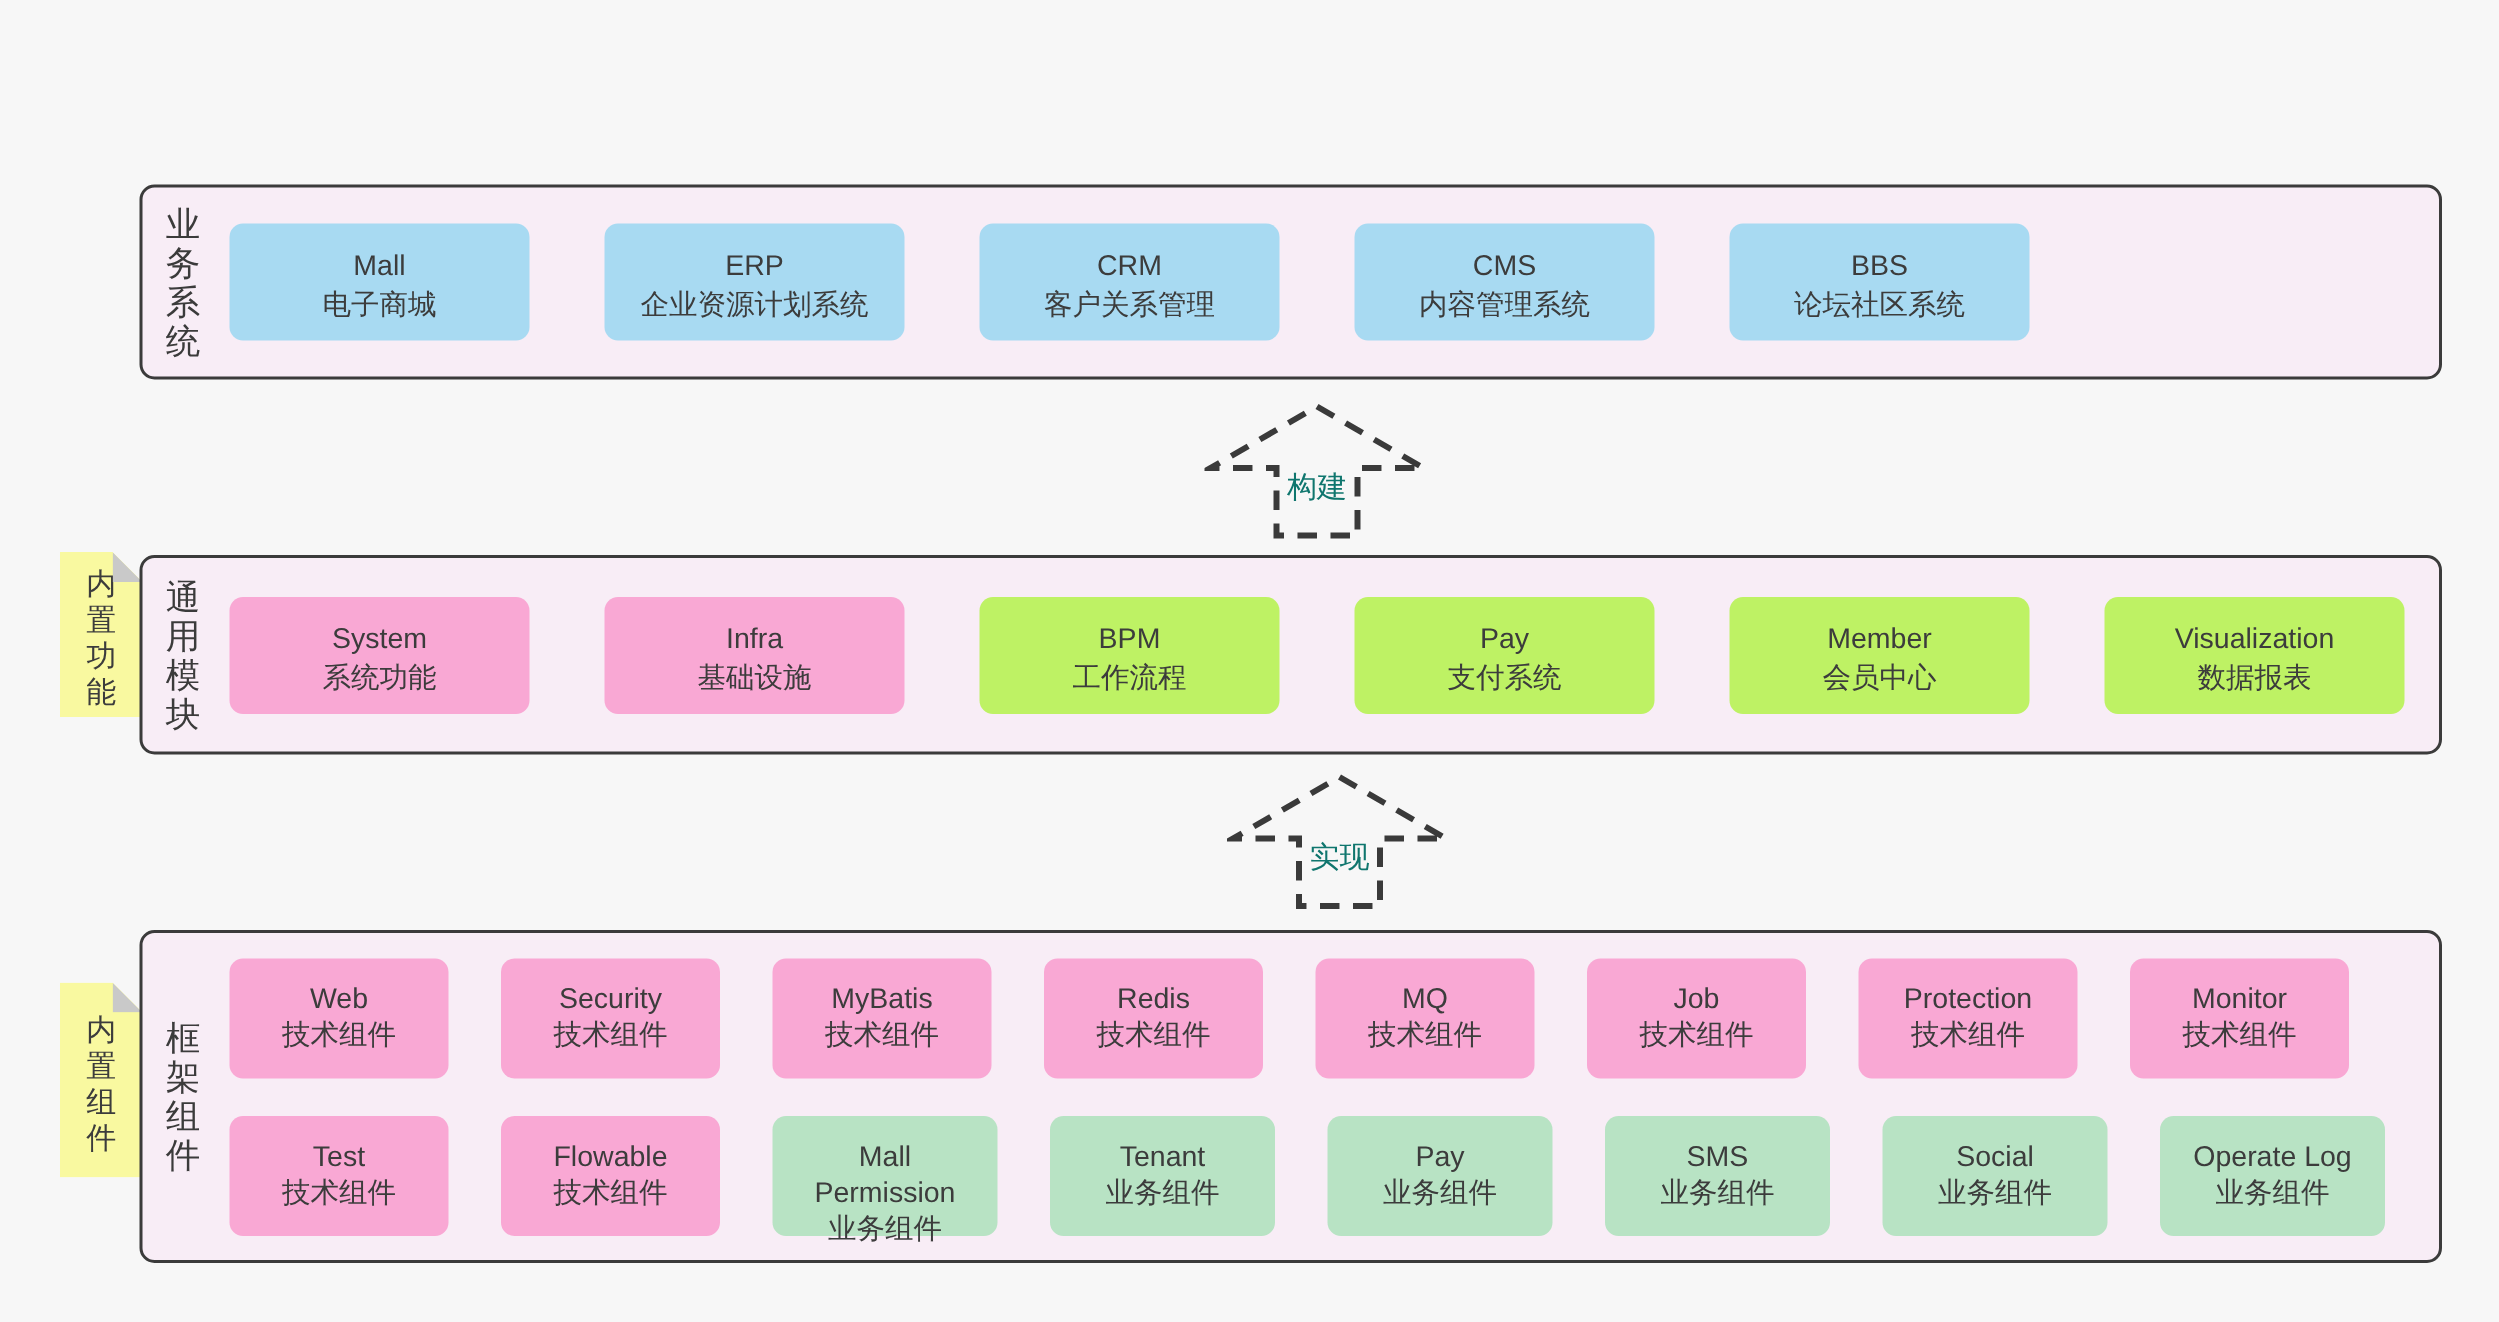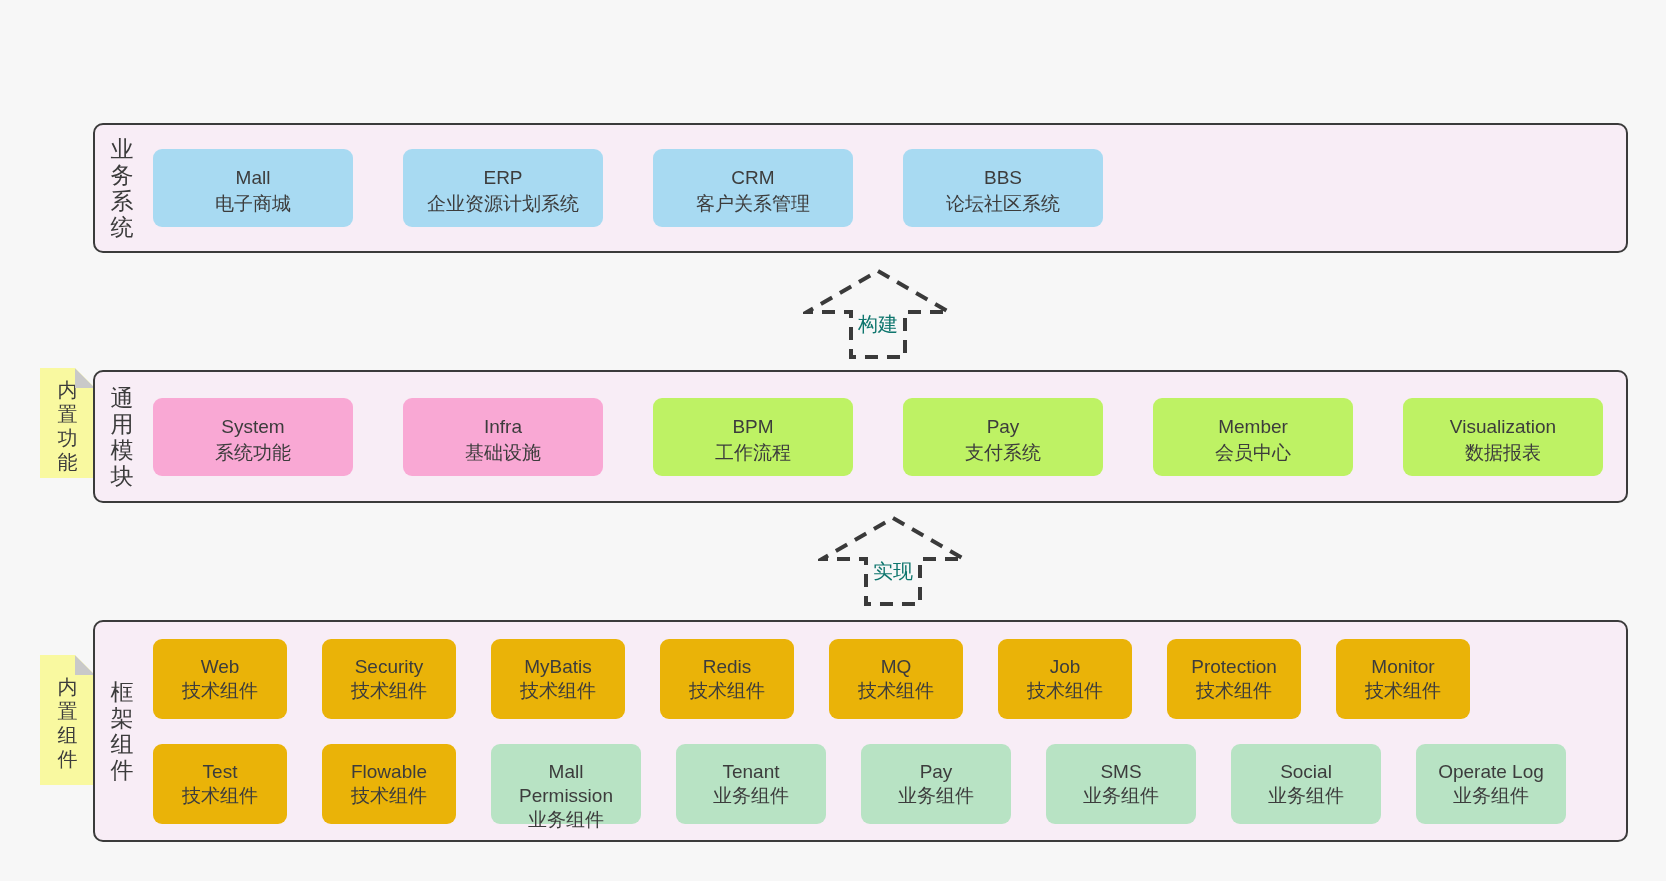--- a/index.html
+++ b/index.html
@@ -45,21 +45,21 @@
     height:78px;border-radius:9px;
     display:flex;flex-direction:column;justify-content:space-between;align-items:center;
     text-align:center;
     font-size:19px;line-height:26px;
     padding:16px 12px;box-sizing:border-box;
     color:#3c3c3c;
   }
   .box.blue {width:200px;background:#a8daf2;}
   .box.red  {width:200px;background:#f9a8d4;}
   .box.pink {width:200px;background:#bef264;}
-  .box.green       {width:134px;height:80px;background:#eab308;line-height:24px;}
+  .box.green       {width:146px;height:80px;background:#f9a8d4;line-height:24px;}
   .box.light-green {width:150px;height:80px;background:#b8e3c4;line-height:24px;}
 
   
   .note{
     position:absolute;width:55px;
     background:#f9f9a0;
     clip-path:polygon(0 0,35px 0,55px 20px,55px 100%,0 100%);
     z-index:0;
     display:flex;flex-direction:column;justify-content:center;align-items:center;
     font-size:20px;line-height:24px;color:#3c3c3c;
@@ -124,20 +124,24 @@
           </div>
           <div class="box blue">
             <div class="box-name">ERP</div>
             <div class="box-desc">企业资源计划系统</div>
           </div>
           <div class="box blue">
             <div class="box-name">CRM</div>
             <div class="box-desc">客户关系管理</div>
           </div>
           <div class="box blue">
+            <div class="box-name">CMS</div>
+            <div class="box-desc">内容管理系统</div>
+          </div>
+          <div class="box blue">
             <div class="box-name">BBS</div>
             <div class="box-desc">论坛社区系统</div>
           </div>
         </div>
       </div>
   </div>
 
   <div class="arrow" id="arrow-build">
     <svg width="150" height="92" viewBox="0 0 150 92">
       <polygon points="75,3 146,44 102,44 102,89 48,89 48,44 4,44" fill="none" stroke="#3a3a3a" stroke-width="4" stroke-dasharray="13 9"></polygon>

